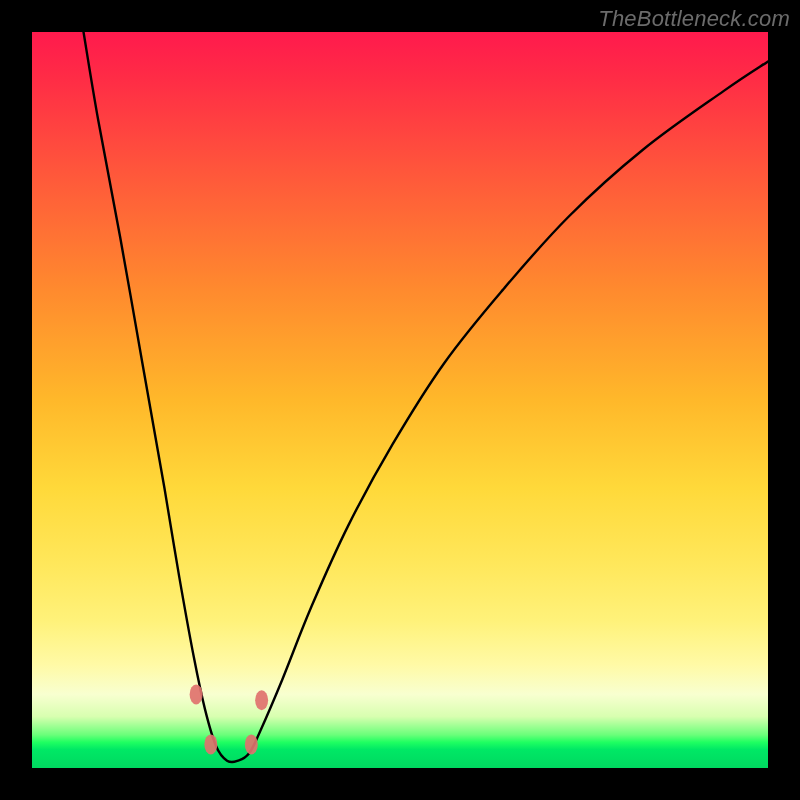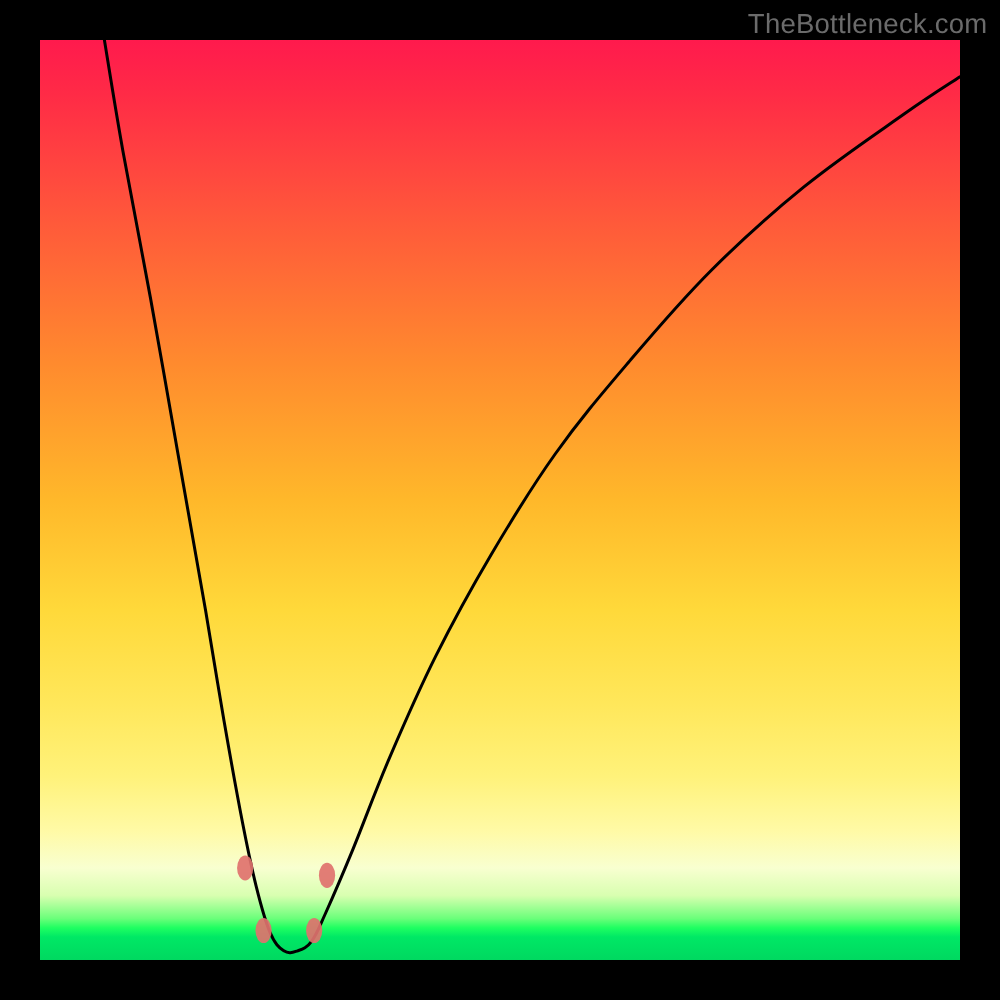--- a/index.html
+++ b/index.html
@@ -8,20 +8,21 @@
     width: 800px;
     height: 800px;
     background: #000;
     overflow: hidden;
     font-family: Arial, Helvetica, sans-serif;
   }
   .frame {
     position: absolute;
     inset: 0;
     background: #000;
+    font-style: italic;
   }
   .plot {
     position: absolute;
     left: 32px;
     top: 32px;
     width: 736px;
     height: 736px;
     overflow: hidden;
   }
   .gradient {

